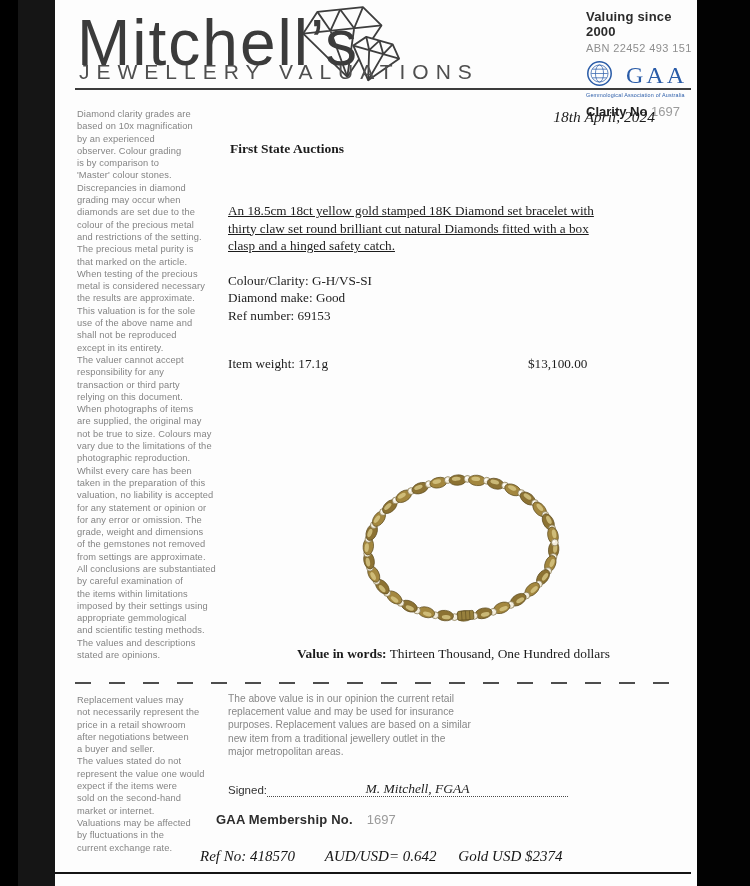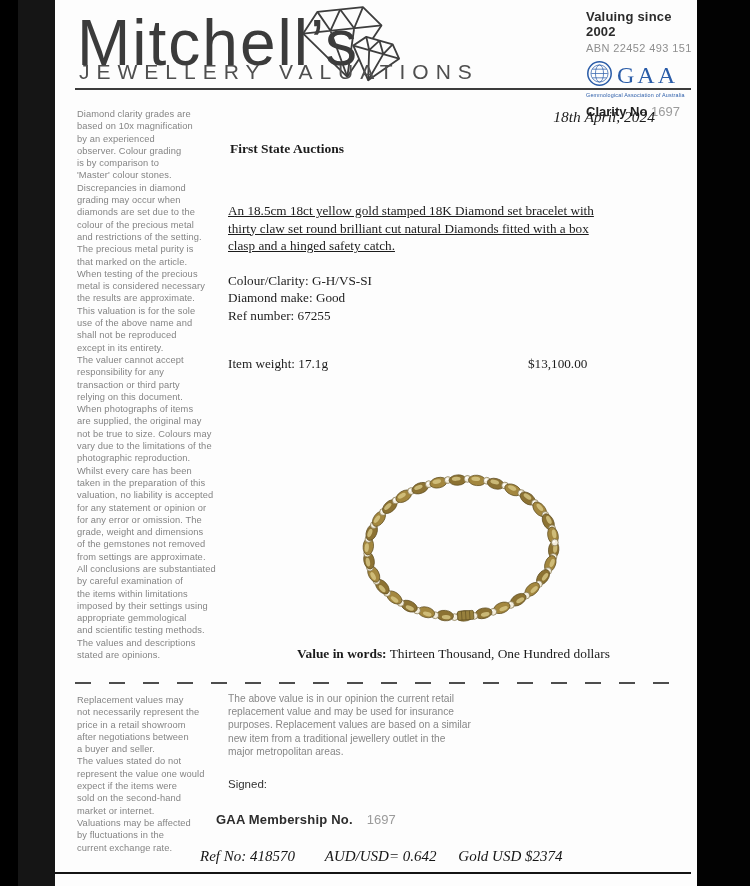--- a/index.html
+++ b/index.html
@@ -14,21 +14,21 @@
 
   
   .brand{position:absolute;left:77px;top:6px;font-size:64px;font-weight:300;
     color:#3b3b3b;letter-spacing:2px;font-family:"Liberation Sans",sans-serif;}
   .brand-sub{position:absolute;left:79px;top:60px;font-size:21px;color:#4f4f4f;
     letter-spacing:7px;font-weight:400;}
   .logo-diamonds{position:absolute;left:302px;top:2px;}
   .hdr-right{position:absolute;left:586px;top:9px;width:110px;}
   .valuing{font-size:13px;font-weight:700;color:#2b2b2b;letter-spacing:.2px;}
   .abn{font-size:11px;color:#8f8f8f;margin-top:3px;letter-spacing:.4px;}
-  .gaa-row{display:flex;align-items:center;margin-top:6px;gap:4px;}
+  .gaa-row{display:flex;align-items:center;margin-top:6px;gap:13px;}
   .gaa-word{font-family:"Liberation Serif",serif;font-size:24px;color:#2a5ca8;letter-spacing:3px;}
   .gaa-caption{font-size:5.4px;color:#2a5ca8;margin-top:1px;letter-spacing:.2px;white-space:nowrap;}
   .member{margin-top:6px;font-size:13px;}
   .member b{color:#232323;font-weight:700;}
   .member span{color:#9b9b9b;}
   .hdr-line{position:absolute;left:75px;top:88px;width:616px;height:2px;background:#3c3c3c;}
 
   
   .side{position:absolute;left:77px;width:150px;color:#848484;font-size:9.3px;
     line-height:12.3px;white-space:pre;letter-spacing:.1px;}
@@ -85,21 +85,21 @@
       <g transform="translate(60,30) rotate(16)">
         <path d="M12,5 H42 L53,18 L27,50 L1,18 Z" fill="#fdfdfd"></path>
         <path d="M1,18 H53 M12,5 L19,18 M42,5 L35,18 M27,5 L19,18 M27,5 L35,18 M19,18 L27,50 M35,18 L27,50"></path>
       </g>
     </g>
   </svg>
 </div>
 <div class="brand-sub">JEWELLERY VALUATIONS</div>
 
 <div class="hdr-right">
-  <div class="valuing">Valuing since 2002</div>
+  <div class="valuing">Valuing since 2000</div>
   <div class="abn">ABN 22452 493 151</div>
   <div class="gaa-row">
     <span>
       <svg width="27" height="27" viewBox="0 0 30 30">
         <circle cx="15" cy="15" r="13" fill="none" stroke="#2a5ca8" stroke-width="1.7"></circle>
         <circle cx="15" cy="15" r="9.5" fill="none" stroke="#2a5ca8" stroke-width=".8"></circle>
         <ellipse cx="15" cy="15" rx="4.5" ry="9.5" fill="none" stroke="#2a5ca8" stroke-width=".8"></ellipse>
         <line x1="5.8" y1="15" x2="24.2" y2="15" stroke="#2a5ca8" stroke-width=".8"></line>
         <line x1="7" y1="10.2" x2="23" y2="10.2" stroke="#2a5ca8" stroke-width=".8"></line>
         <line x1="7" y1="19.8" x2="23" y2="19.8" stroke="#2a5ca8" stroke-width=".8"></line>
@@ -173,21 +173,21 @@
 current exchange rate.</div>
 
 <div class="date doc">18th April, 2024</div>
 <div class="client doc">First State Auctions</div>
 <div class="desc doc">An 18.5cm 18ct yellow gold stamped 18K Diamond set bracelet with
 thirty claw set round brilliant cut natural Diamonds fitted with a box
 clasp and a hinged safety catch.</div>
 <div class="details doc">
   <div>Colour/Clarity: G-H/VS-SI</div>
   <div>Diamond make: Good</div>
-  <div>Ref number: 67255</div>
+  <div>Ref number: 69153</div>
 </div>
 <div class="item-row doc">
   <span>Item weight: 17.1g</span>
   <span class="item-value">$13,100.00</span>
 </div>
 
 <div class="bracelet">
   <svg id="bracelet-svg" width="222" height="176" viewBox="0 0 222 176">
       <g transform="rotate(-4 111 88)">
         <ellipse cx="203.33120313440958" cy="96.14043009564652" rx="8.6" ry="5.2" transform="rotate(99.36436372724432 203.33120313440958 96.14043009564652)" fill="#8c7233" stroke="#5e4c1f" stroke-width=".7"></ellipse>
@@ -320,20 +320,21 @@
 
 <div class="value-words doc"><b>Value in words:</b><span> Thirteen Thousand, One Hundred dollars</span></div>
 
 <div class="retail-note">The above value is in our opinion the current retail
 replacement value and may be used for insurance
 purposes. Replacement values are based on a similar
 new item from a traditional jewellery outlet in the
 major metropolitan areas.</div>
 <div class="signed-row">
   <span class="signed-label">Signed:</span>
+  <span class="sig-line"><span class="signature">M. Mitchell, FGAA</span></span>
 </div>
 <div class="membership"><b>GAA Membership No.</b><span>1697</span></div>
 
 <div class="footer-row">
   <span>Ref No: 418570</span>
   <span class="f-gap1">AUD/USD= 0.642</span>
   <span class="f-gap2">Gold USD $2374</span>
 </div>
 <div class="footer-line"></div>
 

